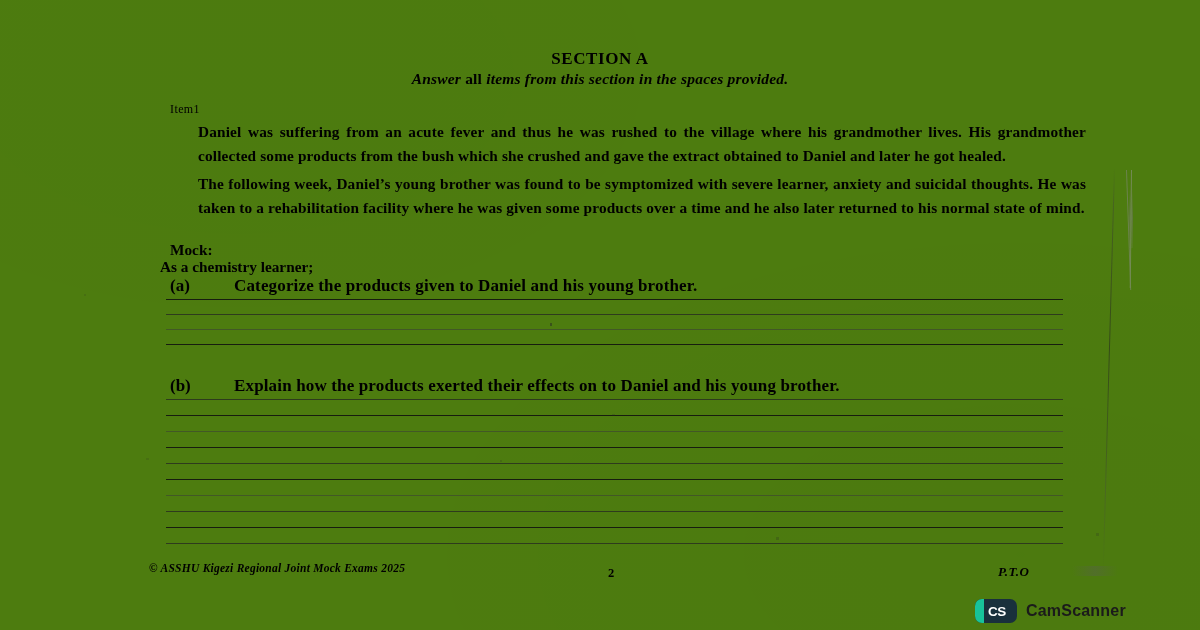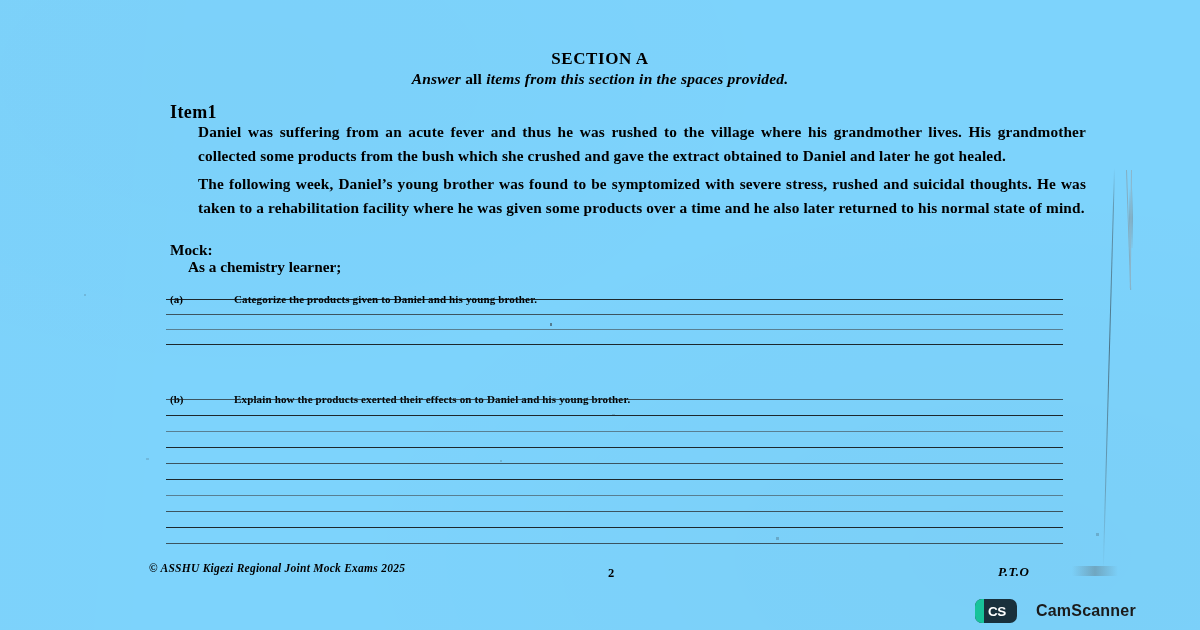--- a/index.html
+++ b/index.html
@@ -12,21 +12,21 @@
     height: 630px;
     overflow: hidden;
     font-family: "Liberation Serif", "DejaVu Serif", serif;
     color: #000000;
     position: relative;
   }
 
   .page {
     position: absolute;
     inset: 0;
-    background: #7dd3fc;
+    background: #4d7c0f;
   }
 
   
   .scan-noise {
     position: absolute;
     inset: 0;
     pointer-events: none;
     background:
       radial-gradient(ellipse at 20% 12%, rgba(0,0,0,0.012) 0%, rgba(0,0,0,0) 45%),
       radial-gradient(ellipse at 85% 88%, rgba(0,0,0,0.018) 0%, rgba(0,0,0,0) 50%),
@@ -68,22 +68,22 @@
   }
   .instruction .upright {
     font-style: normal;
     font-weight: bold;
   }
 
   .item-label {
     position: absolute;
     top: 102px;
     left: 170px;
-    font-weight: bold;
-    font-size: 18px;
+    font-weight: normal;
+    font-size: 12px;
     letter-spacing: 0.4px;
   }
 
   
   .para {
     position: absolute;
     left: 170px;
     width: 888px;
     font-weight: bold;
     font-size: 15.3px;
@@ -99,33 +99,32 @@
   .task-label {
     position: absolute;
     top: 241px;
     left: 170px;
     font-weight: bold;
     font-size: 15.3px;
   }
   .task-intro {
     position: absolute;
     top: 258px;
-    left: 188px;
+    left: 160px;
     font-weight: bold;
     font-size: 15.3px;
   }
 
   
   .qrow {
     position: absolute;
     left: 170px;
     width: 890px;
     font-weight: bold;
-    font-size: 11px;
-    margin-top: 17px;
+    font-size: 17px;
   }
   .qrow.qa { top: 276px; }
   .qrow.qb { top: 376px; }
   .qrow .marker {
     display: inline-block;
     width: 64px;
   }
   .qrow .qtext { letter-spacing: 0.15px; }
 
   
@@ -250,21 +249,21 @@
     pointer-events: none;
   }
 
   
   .camscanner {
     position: absolute;
     top: 599px;
     left: 975px;
     display: flex;
     align-items: center;
-    gap: 19px;
+    gap: 9px;
   }
   .cs-badge {
     position: relative;
     width: 42px;
     height: 24px;
     border-radius: 7px;
     background: #19303c;
     overflow: hidden;
     display: flex;
     align-items: center;
@@ -307,21 +306,21 @@
     <div class="section-title">SECTION A</div>
 
     <div class="instruction">
       <span>Answer </span><span class="upright">all</span><span> items from this section in the spaces provided.</span>
     </div>
 
     <div class="item-label">Item1</div>
 
     <div class="para p1">Daniel was suffering from an acute fever and thus he was rushed to the village where his grandmother lives. His grandmother collected some products from the bush which she crushed and gave the extract obtained to Daniel and later he got healed.</div>
 
-    <div class="para p2">The following week, Daniel’s young brother was found to be symptomized with severe stress, rushed and suicidal thoughts. He was taken to a rehabilitation facility where he was given some products over a time and he also later returned to his normal state of mind.</div>
+    <div class="para p2">The following week, Daniel’s young brother was found to be symptomized with severe learner, anxiety and suicidal thoughts. He was taken to a rehabilitation facility where he was given some products over a time and he also later returned to his normal state of mind.</div>
 
     <div class="task-label">Mock:</div>
 
     <div class="task-intro">As a chemistry learner;</div>
 
     <div class="qrow qa">
       <span class="marker">(a)</span><span class="qtext">Categorize the products given to Daniel and his young brother.</span>
     </div>
 
     <div class="lines a">

